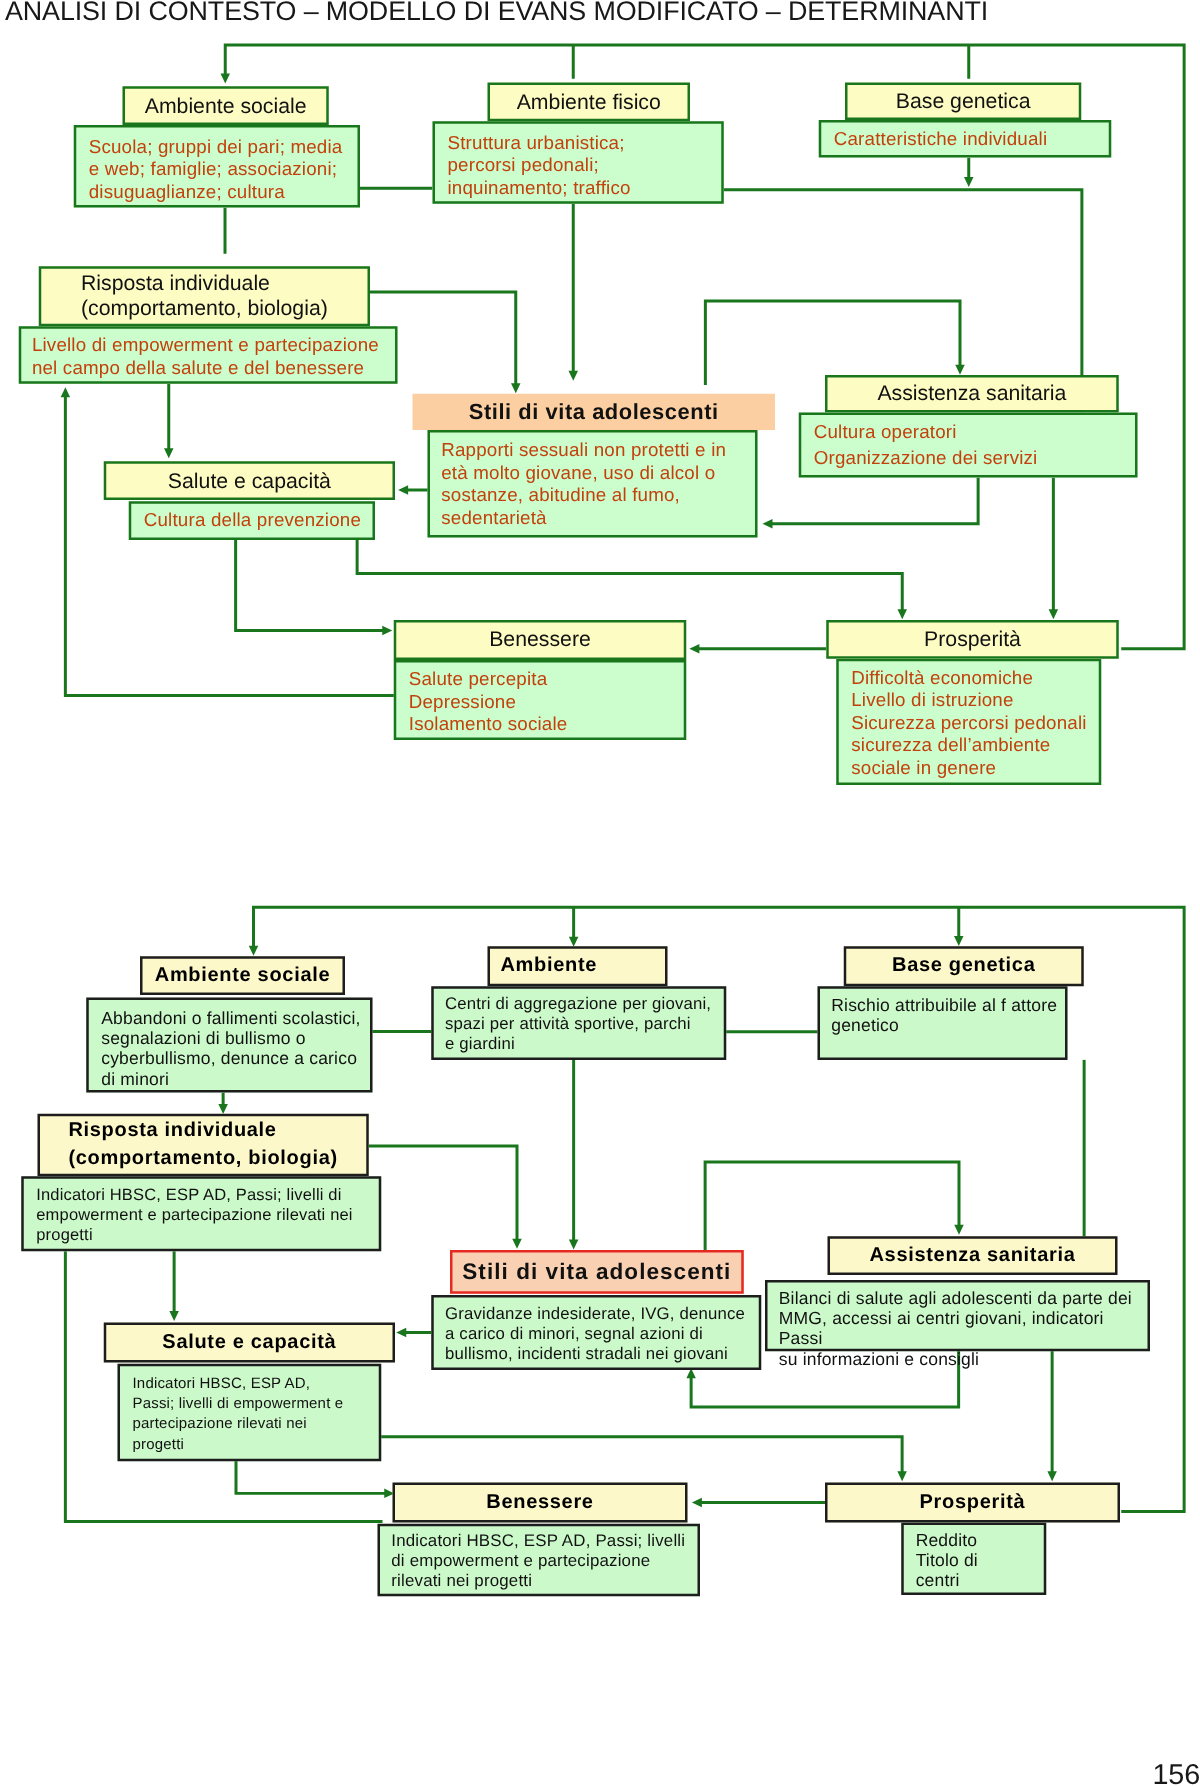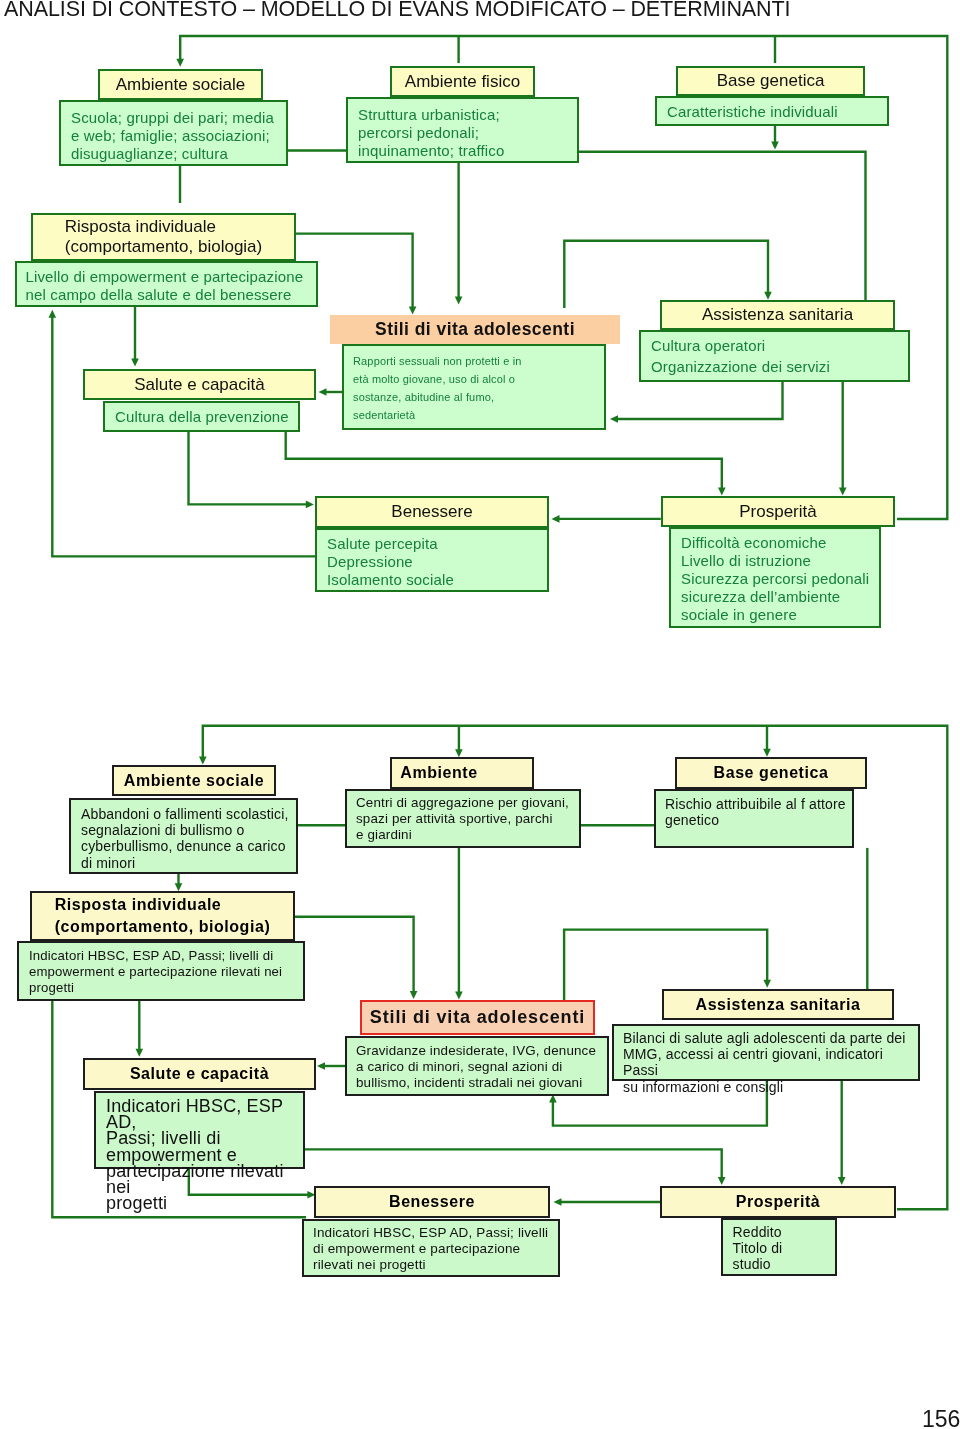--- a/index.html
+++ b/index.html
@@ -9,21 +9,21 @@
   .page{position:absolute;left:1px;top:0;width:960px;height:1429px;border-radius:28px;}
   .heading{position:absolute;font-size:21.5px;color:#181818;white-space:nowrap;
            letter-spacing:-0.1px;}
   .pageno{position:absolute;font-size:21.5px;color:#181818;letter-spacing:-0.1px;}
   svg.wires{position:absolute;left:0;top:0;width:960px;height:1429px;overflow:visible;pointer-events:none;}
   .ttl{position:absolute;box-sizing:border-box;display:flex;align-items:center;
        justify-content:center;text-align:left;line-height:1.16;white-space:pre-line;}
   .bdy{position:absolute;box-sizing:border-box;line-height:18px;white-space:pre-line;letter-spacing:0.15px;}
   
   .d1 .ttl{background:#fdfcc3;border:2px solid #19761d;color:#111;}
-  .d1 .bdy{background:#ccfdcc;border:2px solid #19761d;color:#15803d;}
+  .d1 .bdy{background:#ccfdcc;border:2px solid #19761d;color:#c2410c;}
   .d1 .ttl.hl{background:#fccfa2;border:none;color:#111;}
   
   .d2 .ttl{background:#fdf8c9;border:2px solid #1d1d1d;color:#000;line-height:21.8px;letter-spacing:0.55px;}
   .d2 .bdy{background:#ccf9ca;border:2px solid #1d1d1d;color:#111;line-height:16.2px;}
   .d2 .ttl.hl2{background:#f9d1b2;border:2px solid #e52a22;color:#111;}
 </style>
 </head>
 <body>
 
 <div class="page">
@@ -82,38 +82,38 @@
         <path d="M312.8 504.4 l-8 -3.8 v7.6 z"></path>
         <path d="M51.3 309.8 l-3.8 8 h7.6 z"></path>
       </g>
     </svg>
 
     <div class="ttl" style="left:97px;top:69px;width:165px;height:31px;font-size:17px;">Ambiente sociale</div>
     <div class="bdy" style="left:58px;top:100px;width:229px;height:66px;font-size:15px;padding:7px 0 0 10px;">Scuola; gruppi dei pari; media
 e web; famiglie; associazioni;
 disuguaglianze; cultura</div>
 
-    <div class="ttl" style="left:389px;top:66px;width:145px;height:31px;font-size:17px;">Ambiente fisico</div>
+    <div class="ttl" style="left:389px;top:66px;width:162px;height:31px;font-size:17px;">Ambiente fisico</div>
     <div class="bdy" style="left:345px;top:97px;width:233px;height:66px;font-size:15px;padding:7px 0 0 10px;">Struttura urbanistica;
 percorsi pedonali;
 inquinamento; traffico</div>
 
     <div class="ttl" style="left:675px;top:66px;width:189px;height:30px;font-size:17px;">Base genetica</div>
     <div class="bdy" style="left:654px;top:96px;width:234px;height:30px;font-size:15px;padding:5px 0 0 10px;">Caratteristiche individuali</div>
 
     <div class="ttl" style="left:30px;top:213px;width:265px;height:48px;font-size:17px;">Risposta individuale
 (comportamento, biologia)</div>
     <div class="bdy" style="left:14px;top:261px;width:303px;height:46px;font-size:15px;padding:5px 0 0 8.5px;">Livello di empowerment e partecipazione
 nel campo della salute e del benessere</div>
 
     <div class="ttl" style="left:82px;top:369px;width:233px;height:31px;font-size:17px;">Salute e capacità</div>
     <div class="bdy" style="left:102px;top:401px;width:197px;height:31px;font-size:15px;padding:5px 0 0 10px;">Cultura della prevenzione</div>
 
     <div class="ttl hl" style="left:329px;top:315px;width:290px;height:29px;font-size:17.5px;font-weight:bold;letter-spacing:0.45px;">Stili di vita adolescenti</div>
-    <div class="bdy" style="left:341px;top:344px;width:264px;height:86px;font-size:11px;padding:6px 0 0 9px;">Rapporti sessuali non protetti e in
+    <div class="bdy" style="left:341px;top:344px;width:264px;height:86px;font-size:15px;padding:6px 0 0 9px;">Rapporti sessuali non protetti e in
 età molto giovane, uso di alcol o
 sostanze, abitudine al fumo,
 sedentarietà</div>
 
     <div class="ttl" style="left:659px;top:300px;width:235px;height:30px;font-size:17px;">Assistenza sanitaria</div>
     <div class="bdy" style="left:638px;top:330px;width:271px;height:52px;font-size:15px;padding:2.5px 0 0 10px;line-height:21px;">Cultura operatori
 Organizzazione dei servizi</div>
 
     <div class="ttl" style="left:314px;top:496px;width:234px;height:32px;font-size:17px;">Benessere</div>
     <div class="bdy" style="left:314px;top:528px;width:234px;height:64px;font-size:15px;padding:5px 0 0 10px;white-space:pre-line;">Salute percepita
@@ -199,21 +199,21 @@
     <div class="bdy" style="left:653px;top:789px;width:200px;height:59px;font-size:14px;padding:5px 0 0 9px;">Rischio attribuibile al f attore
 genetico</div>
 
     <div class="ttl" style="left:29px;top:891px;width:265px;height:50px;font-size:16px;font-weight:bold;">Risposta individuale
 (comportamento,  biologia)</div>
     <div class="bdy" style="left:16px;top:941px;width:288px;height:60px;font-size:13.2px;padding:4.5px 0 0 10px;">Indicatori HBSC, ESP AD, Passi; livelli di
 empowerment e partecipazione rilevati nei
 progetti</div>
 
     <div class="ttl" style="left:82px;top:1058px;width:233px;height:32px;font-size:16px;font-weight:bold;">Salute e capacità</div>
-    <div class="bdy" style="left:93px;top:1091px;width:211px;height:78px;font-size:18px;padding:5px 0 0 10px;">Indicatori HBSC, ESP AD,
+    <div class="bdy" style="left:93px;top:1091px;width:211px;height:78px;font-size:12px;padding:5px 0 0 10px;">Indicatori HBSC, ESP AD,
 Passi; livelli di empowerment e
 partecipazione rilevati nei
 progetti</div>
 
     <div class="ttl hl2" style="left:359px;top:1000px;width:235px;height:35px;font-size:18px;font-weight:bold;letter-spacing:0.85px;">Stili di vita adolescenti</div>
     <div class="bdy" style="left:344px;top:1036px;width:264px;height:60px;font-size:13.4px;padding:4.5px 0 0 9px;">Gravidanze indesiderate, IVG, denunce
 a carico di minori, segnal azioni di
 bullismo, incidenti stradali nei giovani</div>
 
     <div class="ttl" style="left:661px;top:989px;width:232px;height:31px;font-size:16px;font-weight:bold;">Assistenza sanitaria</div>
@@ -222,17 +222,17 @@
 su informazioni e consigli</div>
 
     <div class="ttl" style="left:313px;top:1186px;width:236px;height:32px;font-size:16px;font-weight:bold;">Benessere</div>
     <div class="bdy" style="left:301px;top:1219px;width:258px;height:58px;font-size:13.5px;padding:4px 0 0 9px;">Indicatori HBSC, ESP AD, Passi; livelli
 di empowerment e partecipazione
 rilevati nei progetti</div>
 
     <div class="ttl" style="left:659px;top:1186px;width:236px;height:32px;font-size:16px;font-weight:bold;">Prosperità</div>
     <div class="bdy" style="left:720px;top:1218px;width:116px;height:58px;font-size:14px;padding:4px 0 0 9.5px;">Reddito
 Titolo di
-studio</div>
+centri</div>
   </div>
 
   <div class="pageno" style="left:921px;top:1406px;font-size:23px;">156</div>
 </div>
 
 </body></html>

